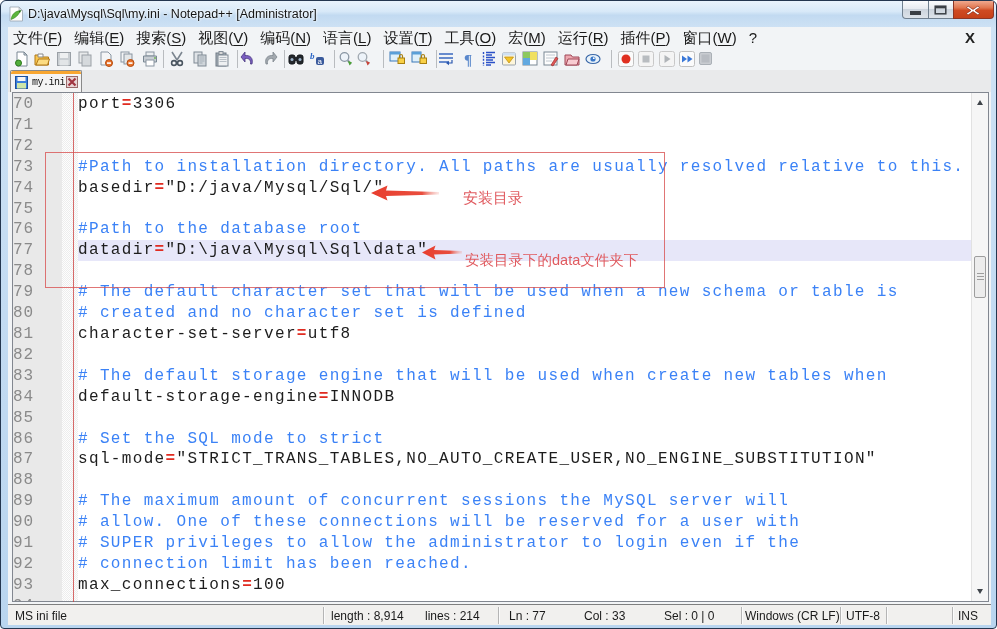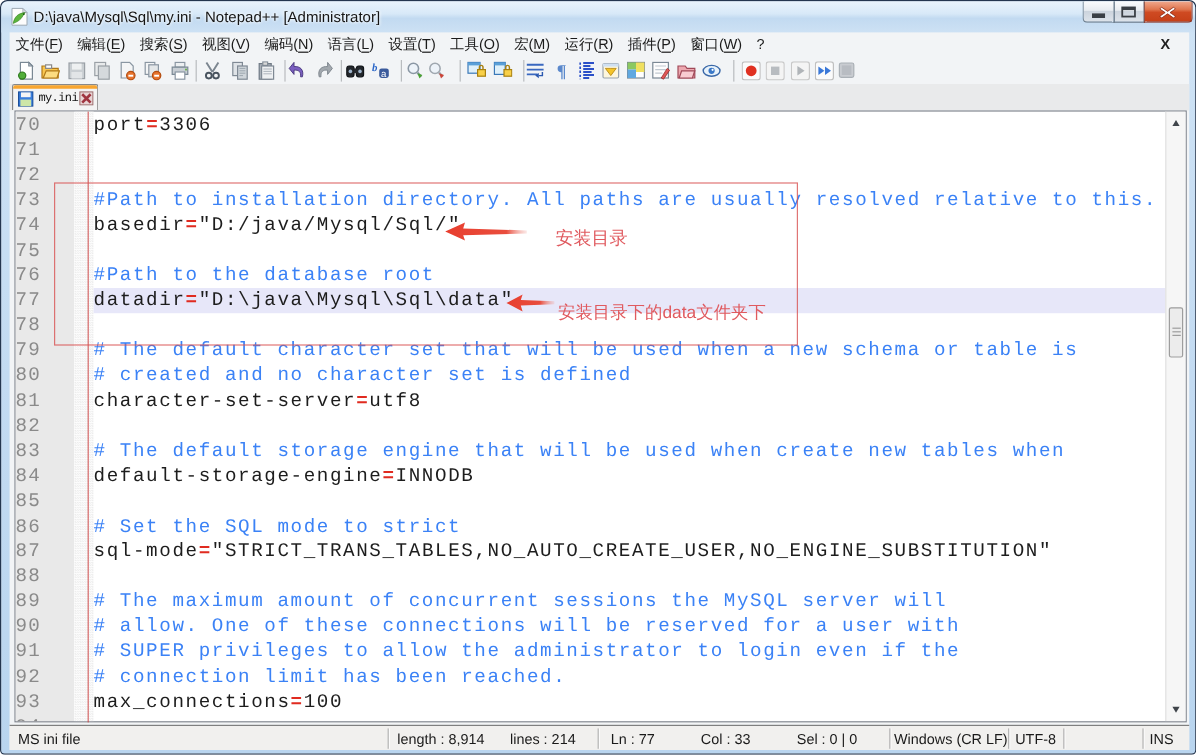--- a/index.html
+++ b/index.html
@@ -17,21 +17,21 @@
 .wbtn{position:absolute;top:0;height:18px;border:1px solid #70808f;border-top:none;
   background:linear-gradient(180deg,#fbfcfd 0%,#e7ebf0 45%,#ccd4dd 50%,#dde3ea 100%);}
 #bmin{left:901px;width:27px;border-radius:0 0 0 4px;}
 #bmax{left:927px;width:26px;}
 #bclose{left:952px;width:41px;border-radius:0 0 4px 0;
   background:linear-gradient(180deg,#f0a98e 0%,#e0764f 40%,#cf4a22 55%,#c64018 100%);border-color:#8c3626;}
 .wglyph{position:absolute;}
 
 #client{position:absolute;left:7px;top:26px;width:983px;height:598px;background:#f2f4f6;}
 
-#menubar{position:absolute;left:0;top:0;width:100%;height:21px;font-size:12px;color:#1a1a1a;
+#menubar{position:absolute;left:0;top:0;width:100%;height:21px;font-size:15px;color:#1a1a1a;
   padding-left:5px;white-space:nowrap;}
 #menubar span{display:inline-block;margin-right:12px;line-height:21px;}
 #menubar u{text-decoration-thickness:1px;text-underline-offset:2px;}
 
 #toolbar{position:absolute;left:0;top:21px;width:100%;height:23px;}
 .tbi{position:absolute;top:3px;width:16px;height:16px;}
 .tsep{position:absolute;top:2px;width:1px;height:18px;background:#b9bcbf;}
 
 #tabbar{position:absolute;left:0;top:43px;width:100%;height:22px;background:#e9eaeb;}
 #tab1{position:absolute;left:2px;top:0px;width:72px;height:22px;background:#f4f4f4;

